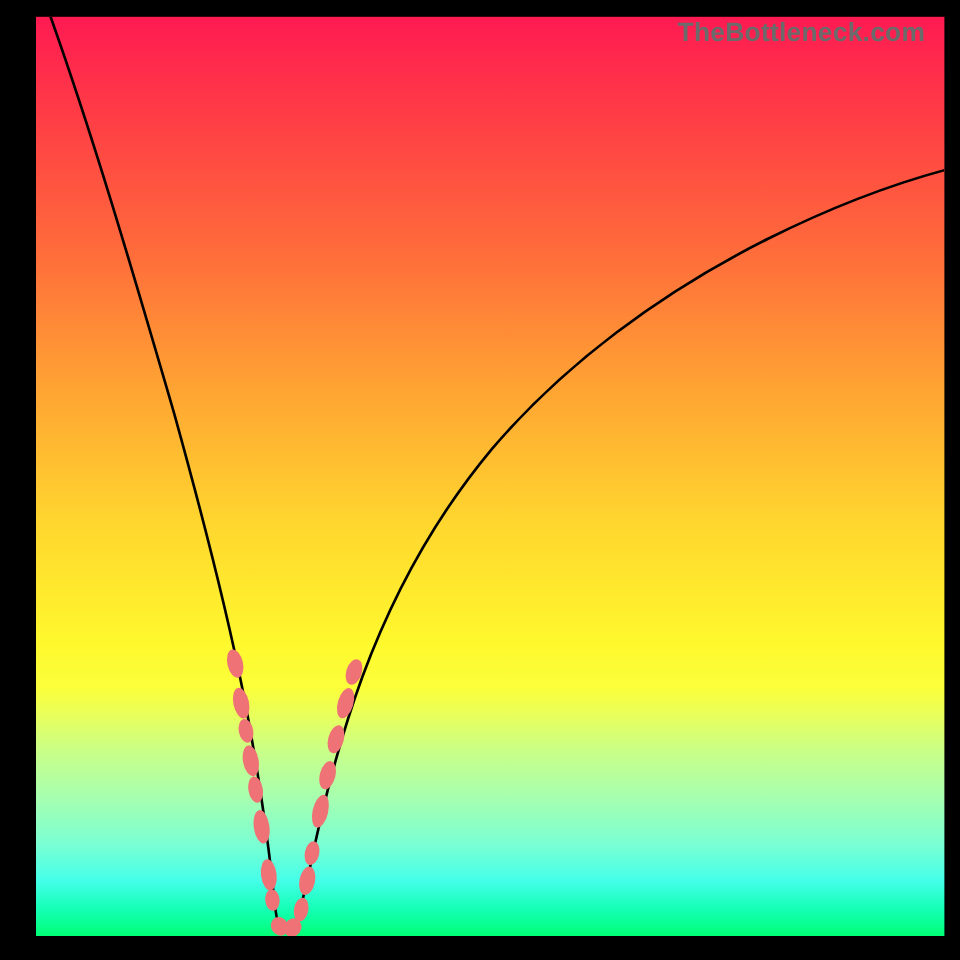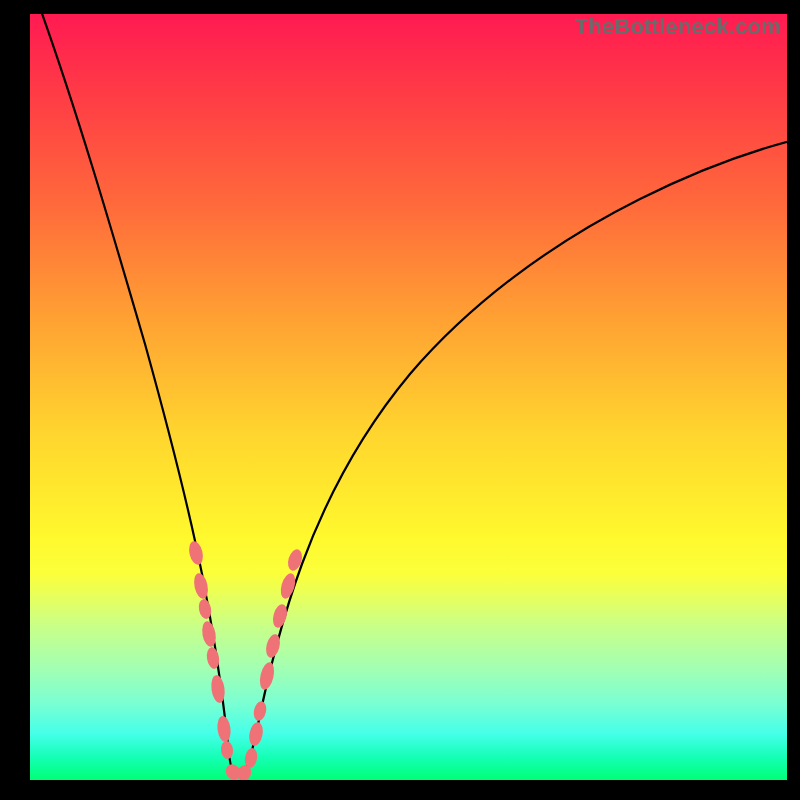--- a/index.html
+++ b/index.html
@@ -37,21 +37,21 @@
       #7affd3 90%,
       #44ffe9 94%,
       #15ffb6 97%,
       #00ff76 100%
     );
     overflow: hidden;
   }
   .watermark {
     position: absolute;
     top: 0px;
-    right: 6px;
+    right: 16px;
     font-size: 22px;
     font-weight: 600;
     color: #6b6b6b;
     letter-spacing: 0.2px;
     user-select: none;
     pointer-events: none;
   }
   svg.curves {
     position: absolute;
     left: 0;

